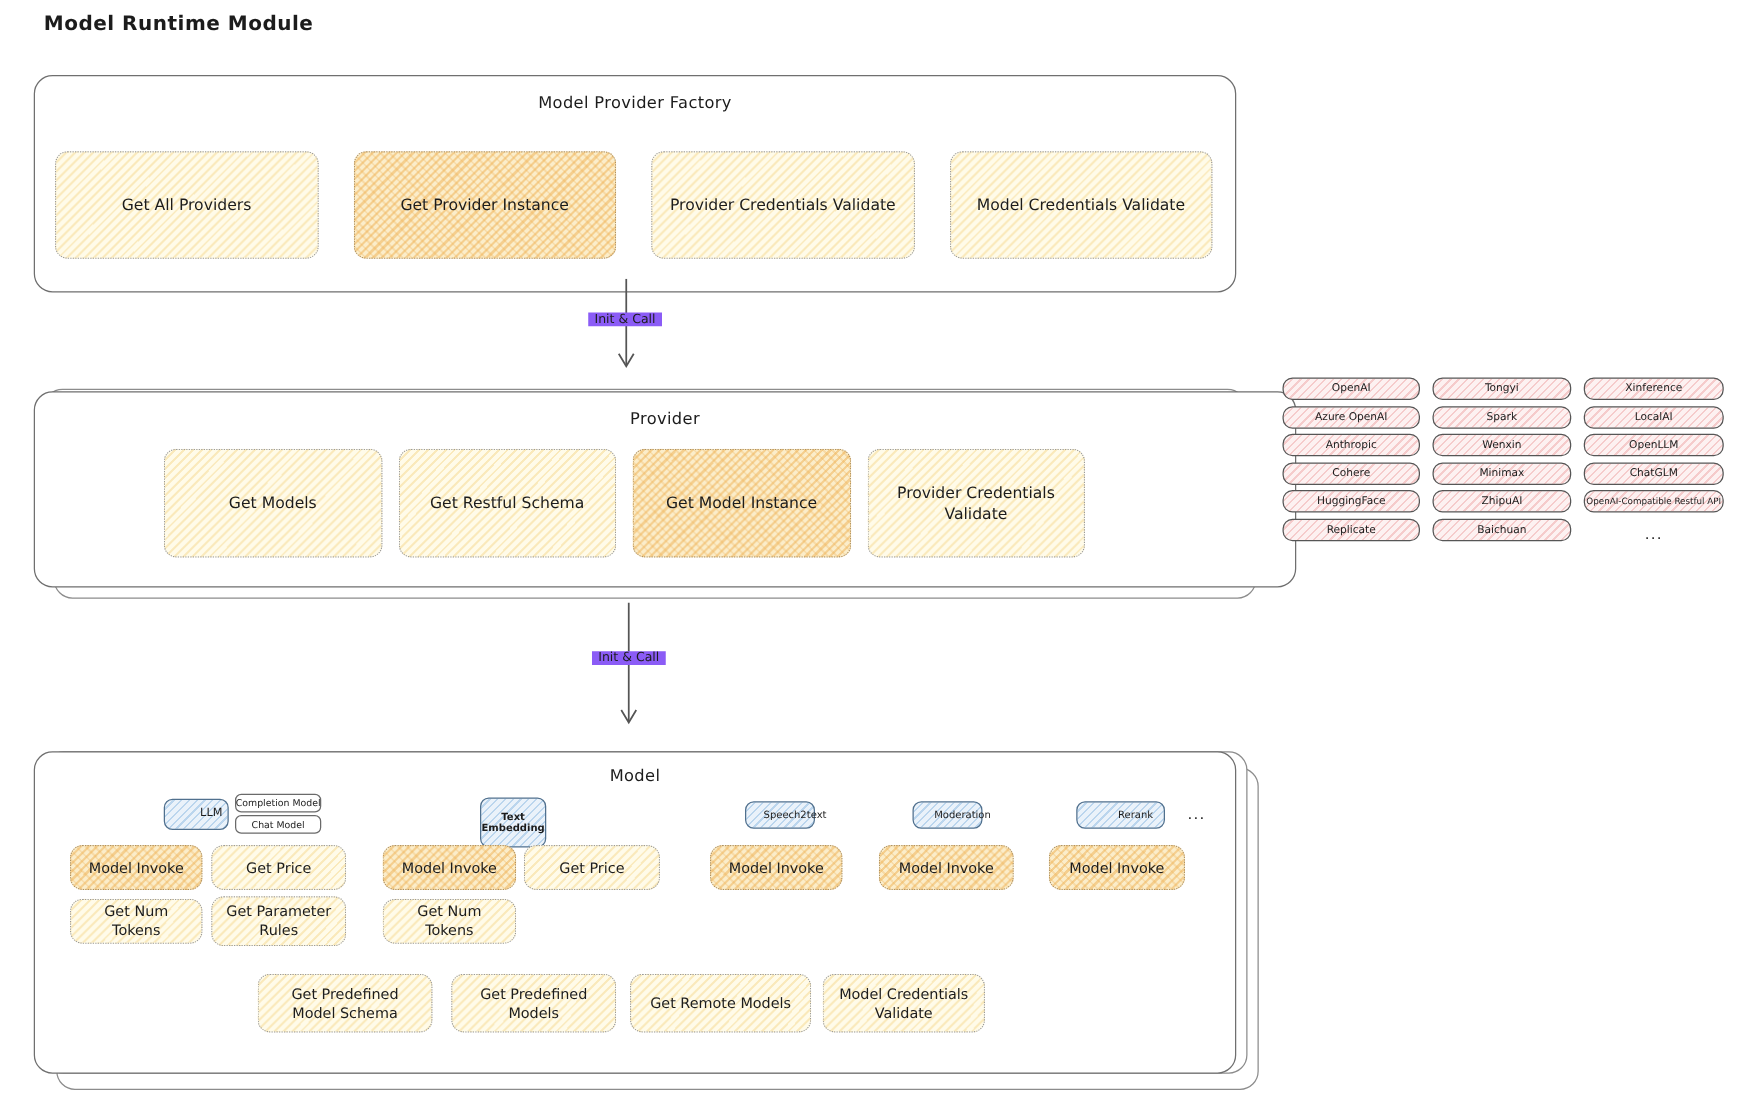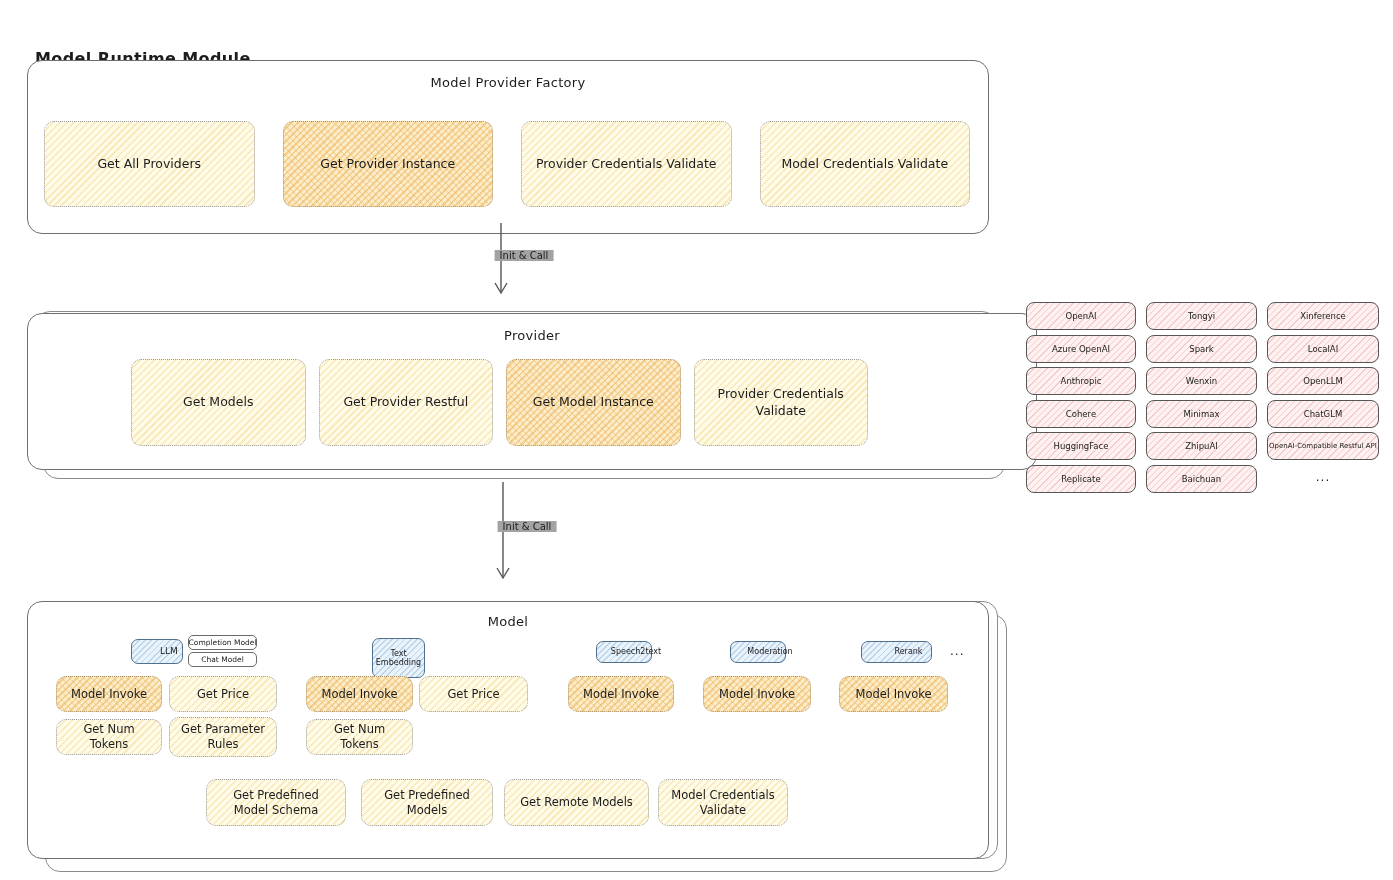--- a/index.html
+++ b/index.html
@@ -1,21 +1,21 @@
 <!DOCTYPE html>
 <html><head>
 <meta charset="utf-8">
 <style>
   html,body{margin:0;padding:0;background:#ffffff;}
   .canvas{
     position:relative;width:1393px;height:880px;background:#ffffff;overflow:hidden;
     font-family:"DejaVu Sans", sans-serif;color:#1c1c1c;
   }
   .page-title{
-    position:absolute;left:35px;top:9px;font-size:16px;font-weight:700;letter-spacing:.4px;margin-top:40px;
+    position:absolute;left:35px;top:9px;font-size:16px;font-weight:700;letter-spacing:.4px;
   }
   
   .container{
     position:absolute;background:#ffffff;border:1.5px solid #6f6f6f;border-radius:15px;z-index:3;margin-top:13px;
   }
   .stack{
     position:absolute;background:#ffffff;border:1.4px solid #8c8c8c;border-radius:15px;
   }
   .stack.s1{z-index:2;}
   .stack.s2{z-index:1;}
@@ -43,38 +43,37 @@
   .factory-row{position:absolute;left:16px;right:18px;top:60px;height:86px;display:flex;gap:28px;}
   .factory-row .method{flex:1;}
   .provider-row{position:absolute;left:103px;top:45px;width:737px;height:87px;display:flex;gap:13px;}
   .provider-row .method{flex:1;}
   
   .pgrid{
     position:absolute;left:1026px;top:302px;z-index:3;
     display:grid;grid-template-columns:110px 111px 112px;column-gap:10px;row-gap:4.5px;
   }
   .chip{
-    height:28px;box-sizing:border-box;border:1.3px solid #565656;border-radius:8px;
+    height:18px;box-sizing:border-box;border:1.3px solid #565656;border-radius:8px;
     display:flex;align-items:center;justify-content:center;font-size:8.5px;white-space:nowrap;
   }
   .bg-pink{
     background-color:#FDF1F1;
     background-image:repeating-linear-gradient(135deg, rgba(238,166,166,0.5) 0px, rgba(238,166,166,0.5) 1.3px, transparent 1.3px, transparent 4.6px);
   }
   .chip.small{font-size:7px;}
   .chip-more{
     height:24px;display:flex;align-items:center;justify-content:center;
     font-size:12px;letter-spacing:1px;border:none;background:none;
   }
   
   .arrow{position:absolute;z-index:4;}
   .arrow-label{
-    position:absolute;z-index:5;background:#a3a3a3;font-size:10px;padding:0 5px;white-space:nowrap;
+    position:absolute;z-index:5;background:#8b5cf6;font-size:10px;padding:0 5px;white-space:nowrap;
     transform:translateX(-50%);
-    margin-left:24px;
   }
   
   .abs{position:absolute;box-sizing:border-box;}
   .tag{
     border:1.3px solid #50708e;border-radius:7px;
     display:flex;align-items:center;justify-content:center;text-align:center;
     font-size:8px;line-height:1.15;box-sizing:border-box;padding-left:24px;
   }
   .bg-blue{
     background-color:#EAF2FA;
@@ -110,21 +109,21 @@
     <polyline points="3,60 9,70 15,60" fill="none" stroke="#555" stroke-width="1.4"></polyline>
   </svg>
   <div class="arrow-label" style="left:500px;top:250px;">Init &amp; Call</div>
 
   <div class="stack s2" style="left:43px;top:322px;width:960px;height:155px;"></div>
   <div class="stack s1" style="left:35px;top:311px;width:960px;height:155px;"></div>
   <div class="container" style="left:27px;top:300px;width:960px;height:155px;padding-left:48px;">
     <div class="container-title">Provider</div>
     <div class="provider-row">
       <div class="method bg-yellow">Get Models</div>
-      <div class="method bg-yellow">Get Provider Restful</div>
+      <div class="method bg-yellow">Get Restful Schema</div>
       <div class="method bg-hl hl">Get Model Instance</div>
       <div class="method bg-yellow">Provider Credentials Validate</div>
     </div>
   </div>
 
   <div class="pgrid">
     <div class="chip bg-pink">OpenAI</div>
     <div class="chip bg-pink">Tongyi</div>
     <div class="chip bg-pink">Xinference</div>
     <div class="chip bg-pink">Azure OpenAI</div>
@@ -151,21 +150,21 @@
   <div class="arrow-label" style="left:503px;top:521px;">Init &amp; Call</div>
 
   <div class="stack s2" style="left:45px;top:614px;width:960px;height:256px;"></div>
   <div class="stack s1" style="left:36px;top:601px;width:960px;height:256px;"></div>
   <div class="container model" style="left:27px;top:588px;width:960px;height:256px;">
     <div class="container-title" style="top:12px;">Model</div>
 
     <div class="abs tag bg-blue" style="left:103px;top:37px;width:52px;height:25px;font-size:9px;">LLM</div>
     <div class="abs minitag" style="left:160px;top:33px;width:69px;height:15px;">Completion Model</div>
     <div class="abs minitag" style="left:160px;top:50px;width:69px;height:15px;text-align:right;">Chat Model</div>
-    <div class="abs tag bg-blue" style="left:344px;top:36px;width:53px;height:27px;padding:19px 4px;">Text Embedding</div>
+    <div class="abs tag bg-blue" style="left:356px;top:36px;width:53px;height:27px;padding:19px 4px;font-weight:bold;">Text Embedding</div>
     <div class="abs tag bg-blue" style="left:568px;top:39px;width:56px;height:22px;">Speech2text</div>
     <div class="abs tag bg-blue" style="left:702px;top:39px;width:56px;height:22px;">Moderation</div>
     <div class="abs tag bg-blue" style="left:833px;top:39px;width:71px;height:22px;">Rerank</div>
     <div class="abs dots" style="left:922px;top:42px;">...</div>
 
     <div class="abs method bg-hl hl" style="left:28px;top:74px;width:106px;height:36px;">Model Invoke</div>
     <div class="abs method bg-yellow" style="left:141px;top:74px;width:108px;height:36px;">Get Price</div>
     <div class="abs method bg-hl hl" style="left:278px;top:74px;width:107px;height:36px;">Model Invoke</div>
     <div class="abs method bg-yellow" style="left:391px;top:74px;width:109px;height:36px;">Get Price</div>
     <div class="abs method bg-hl hl" style="left:540px;top:74px;width:106px;height:36px;">Model Invoke</div>

